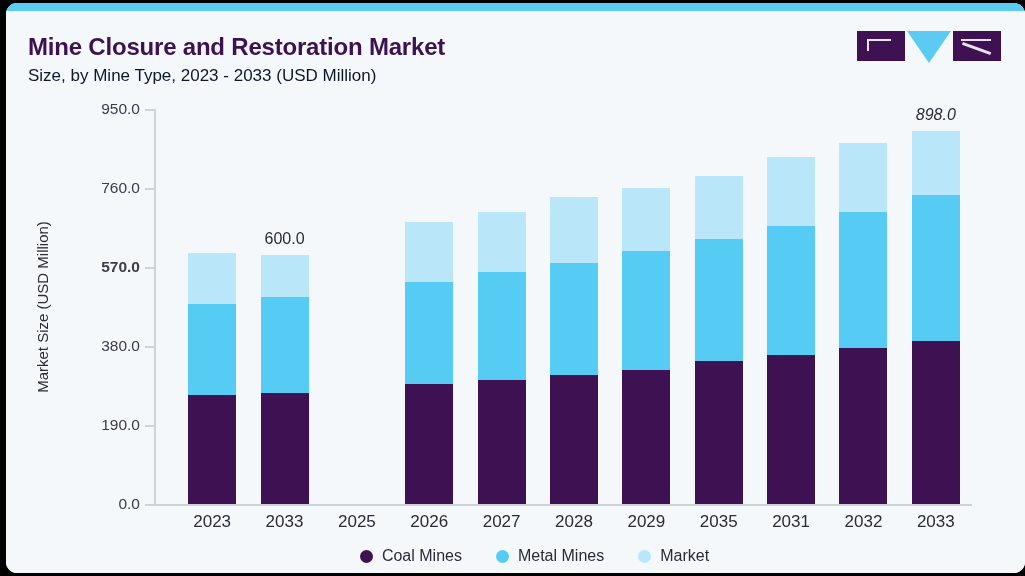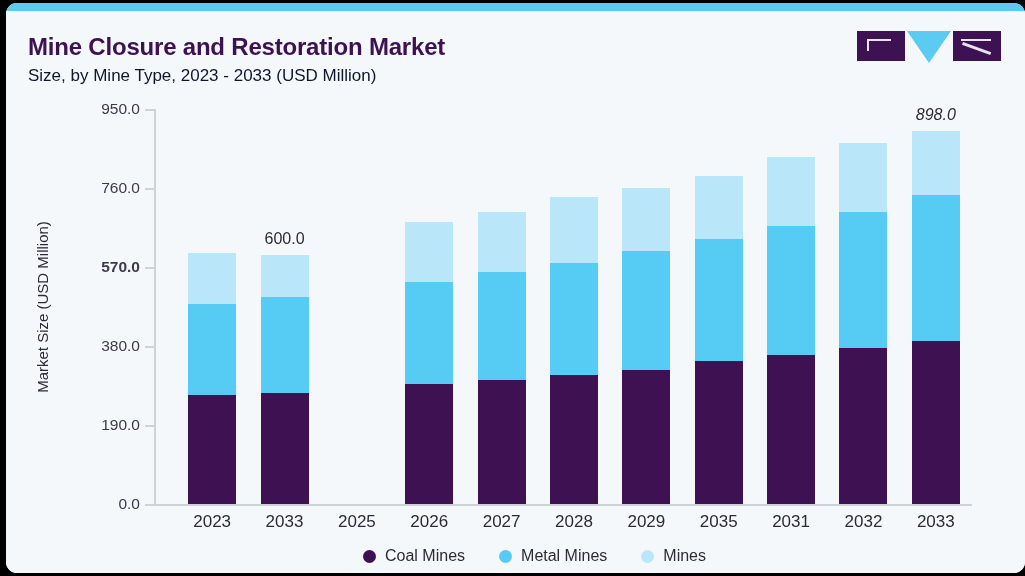--- a/index.html
+++ b/index.html
@@ -254,17 +254,17 @@
         <div class="legend-item">
           <span class="legend-dot" style="background: rgb(61, 17, 82);"></span>
           <span class="legend-label">Coal Mines</span>
         </div>
         <div class="legend-item">
           <span class="legend-dot" style="background: rgb(86, 204, 245);"></span>
           <span class="legend-label">Metal Mines</span>
         </div>
         <div class="legend-item">
           <span class="legend-dot" style="background: rgb(185, 231, 249);"></span>
-          <span class="legend-label">Mines</span>
+          <span class="legend-label">Market</span>
         </div>
       </div>
   </div>
 </div>
 
 </body></html>

